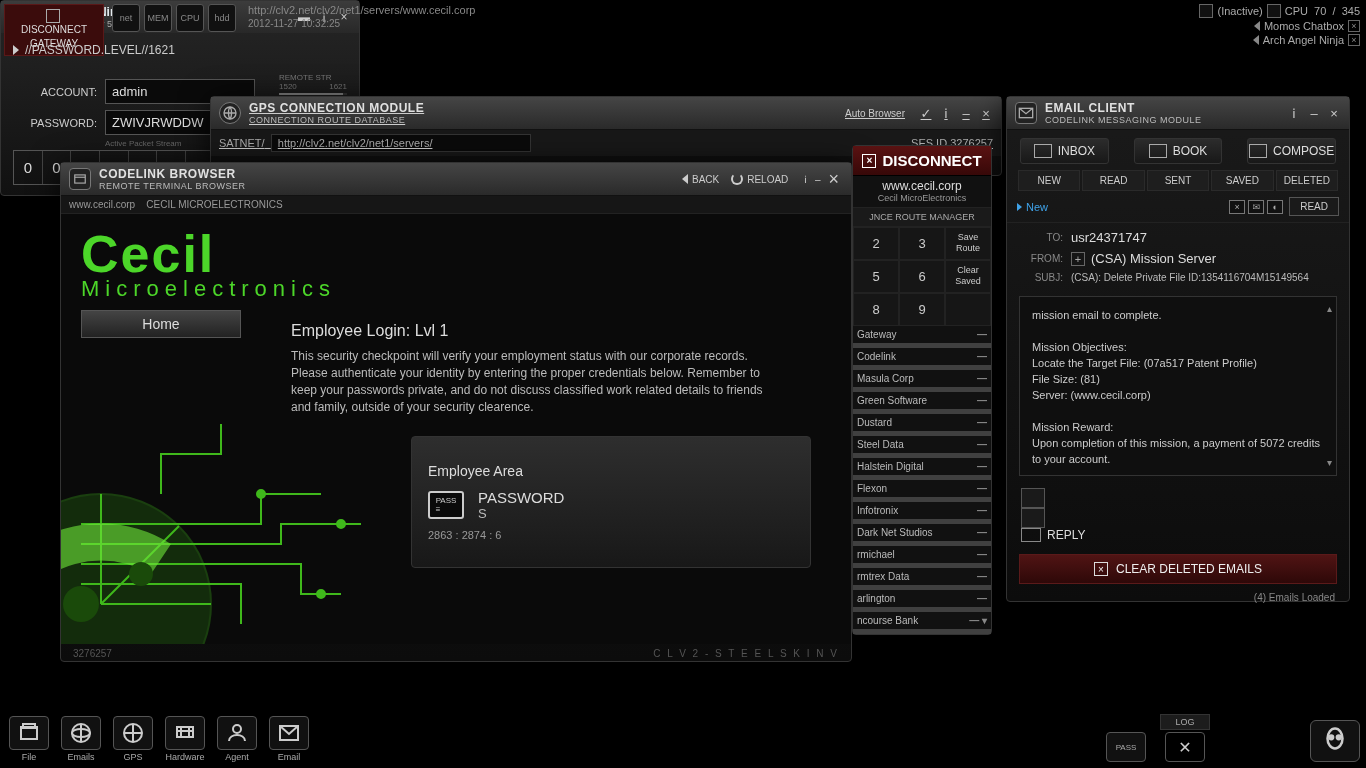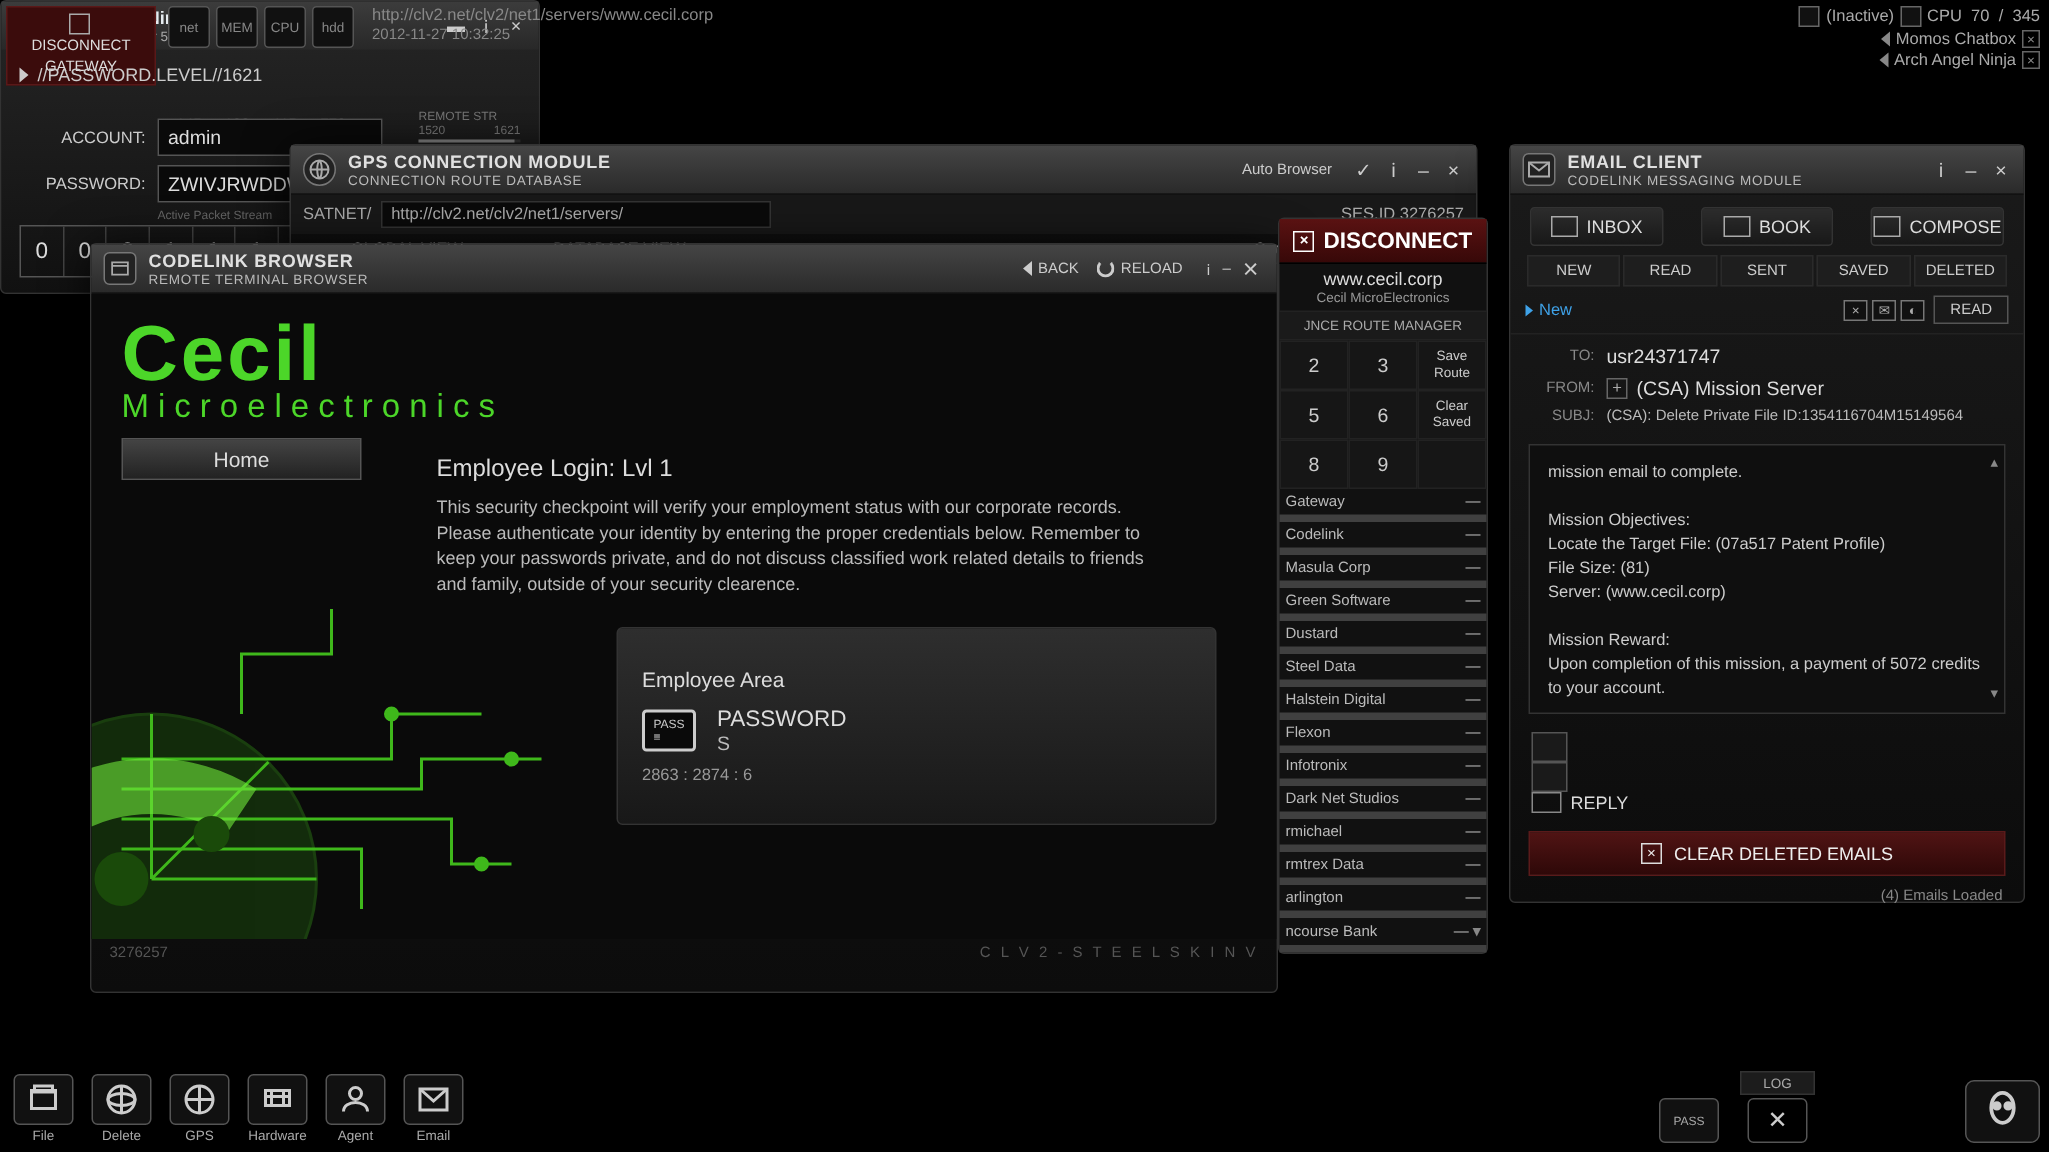--- a/index.html
+++ b/index.html
@@ -25,21 +25,21 @@
 .win { position:absolute; background:linear-gradient(#1a1a1a,#0c0c0c); border:1px solid #333; border-radius:4px; box-shadow:0 4px 30px rgba(0,0,0,.8); }
 .win .titlebar { background:linear-gradient(#454545,#2a2a2a); padding:4px 8px; border-bottom:1px solid #111; display:flex; align-items:center; }
 .win .titlebar .ticon { width:22px; height:22px; border:1px solid #777; border-radius:50%; margin-right:8px; background:#222; display:flex; align-items:center; justify-content:center;}
 .win .titlebar .ticon svg{stroke:#aaa;}
 .win .titlebar .tlabel { font-size:12px; color:#e0e0e0; font-weight:bold; letter-spacing:.5px;}
 .win .titlebar .tsub { font-size:9px; color:#bbb; letter-spacing:.5px;}
 .win .wcontrols { margin-left:auto; display:flex; align-items:center;}
 .win .wcontrols .c { width:14px; height:14px; margin-left:6px; color:#ccc; display:flex; align-items:center; justify-content:center; font-size:13px; cursor:pointer;}
 
 
-#gps { left:193px; top:96px; width:792px; height:80px; z-index:1;}
+#gps { left:210px; top:96px; width:792px; height:80px; z-index:1;text-decoration:underline;}
 #gps .subbar { background:#181818; padding:4px 8px; font-size:11px; color:#aaa; display:flex; align-items:center;}
 #gps .subbar .sesid{margin-left:auto;}
 #gps .tabs { display:flex; padding:4px 40px; font-size:11px; color:#ccc;}
 #gps .tabs .t{margin-right:60px;}
 
 
 #bounce { position:absolute; left:852px; top:145px; width:140px; z-index:3; background:#111; border:1px solid #333; border-radius:4px;}
 #bounce .dcbtn { background:linear-gradient(#5a1212,#370808); color:#fff; font-weight:bold; font-size:15px; padding:6px 4px; display:flex; align-items:center; justify-content:center; border-bottom:1px solid #000;}
 #bounce .dcbtn .sq{width:14px;height:14px;border:1px solid #fff;margin-right:6px;display:inline-flex;align-items:center;justify-content:center;font-size:10px;}
 #bounce .host { text-align:center; font-size:12px; color:#ddd; padding:3px 0 0;}
@@ -337,20 +337,24 @@
           <span>BACK</span>
         </div>
       <div class="nbtn">
           <span class="reload"></span>
           <span>RELOAD</span>
         </div>
       <span class="c" style="margin:0 4px;">ℹ</span>
       <span class="c" style="margin:0 4px;">–</span>
       <span class="c" style="margin:0 4px;font-size:18px;">×</span>
     </div>
+  </div>
+  <div class="addr">
+    <span>www.cecil.corp</span>&nbsp;&nbsp;&nbsp;
+    <span>CECIL MICROELECTRONICS</span>
   </div>
   <div class="page">
     <div class="logo">
       <div class="l1">Cecil</div>
       <div class="l2">Microelectronics</div>
     </div>
     <div class="homebtn">Home</div>
     <div class="pgcontent">
       <h2>Employee Login: Lvl 1</h2>
       <p>This security checkpoint will verify your employment status with our corporate records. Please authenticate your identity by entering the proper credentials below. Remember to keep your passwords private, and do not discuss classified work related details to friends and family, outside of your security clearence.</p>
@@ -559,21 +563,21 @@
       <div class="dl">File</div>
     </div>
     <div class="d">
       <div class="di">
         <svg width="28" height="24" viewBox="0 0 24 24">
           <circle cx="12" cy="12" r="9"></circle>
           <ellipse cx="12" cy="12" rx="9" ry="4"></ellipse>
           <path d="M12 3v18"></path>
         </svg>
       </div>
-      <div class="dl">Delete</div>
+      <div class="dl">Emails</div>
     </div>
     <div class="d">
       <div class="di">
         <svg width="28" height="24" viewBox="0 0 24 24">
           <circle cx="12" cy="12" r="9"></circle>
           <path d="M3 12h18M12 3v18"></path>
         </svg>
       </div>
       <div class="dl">GPS</div>
     </div>

